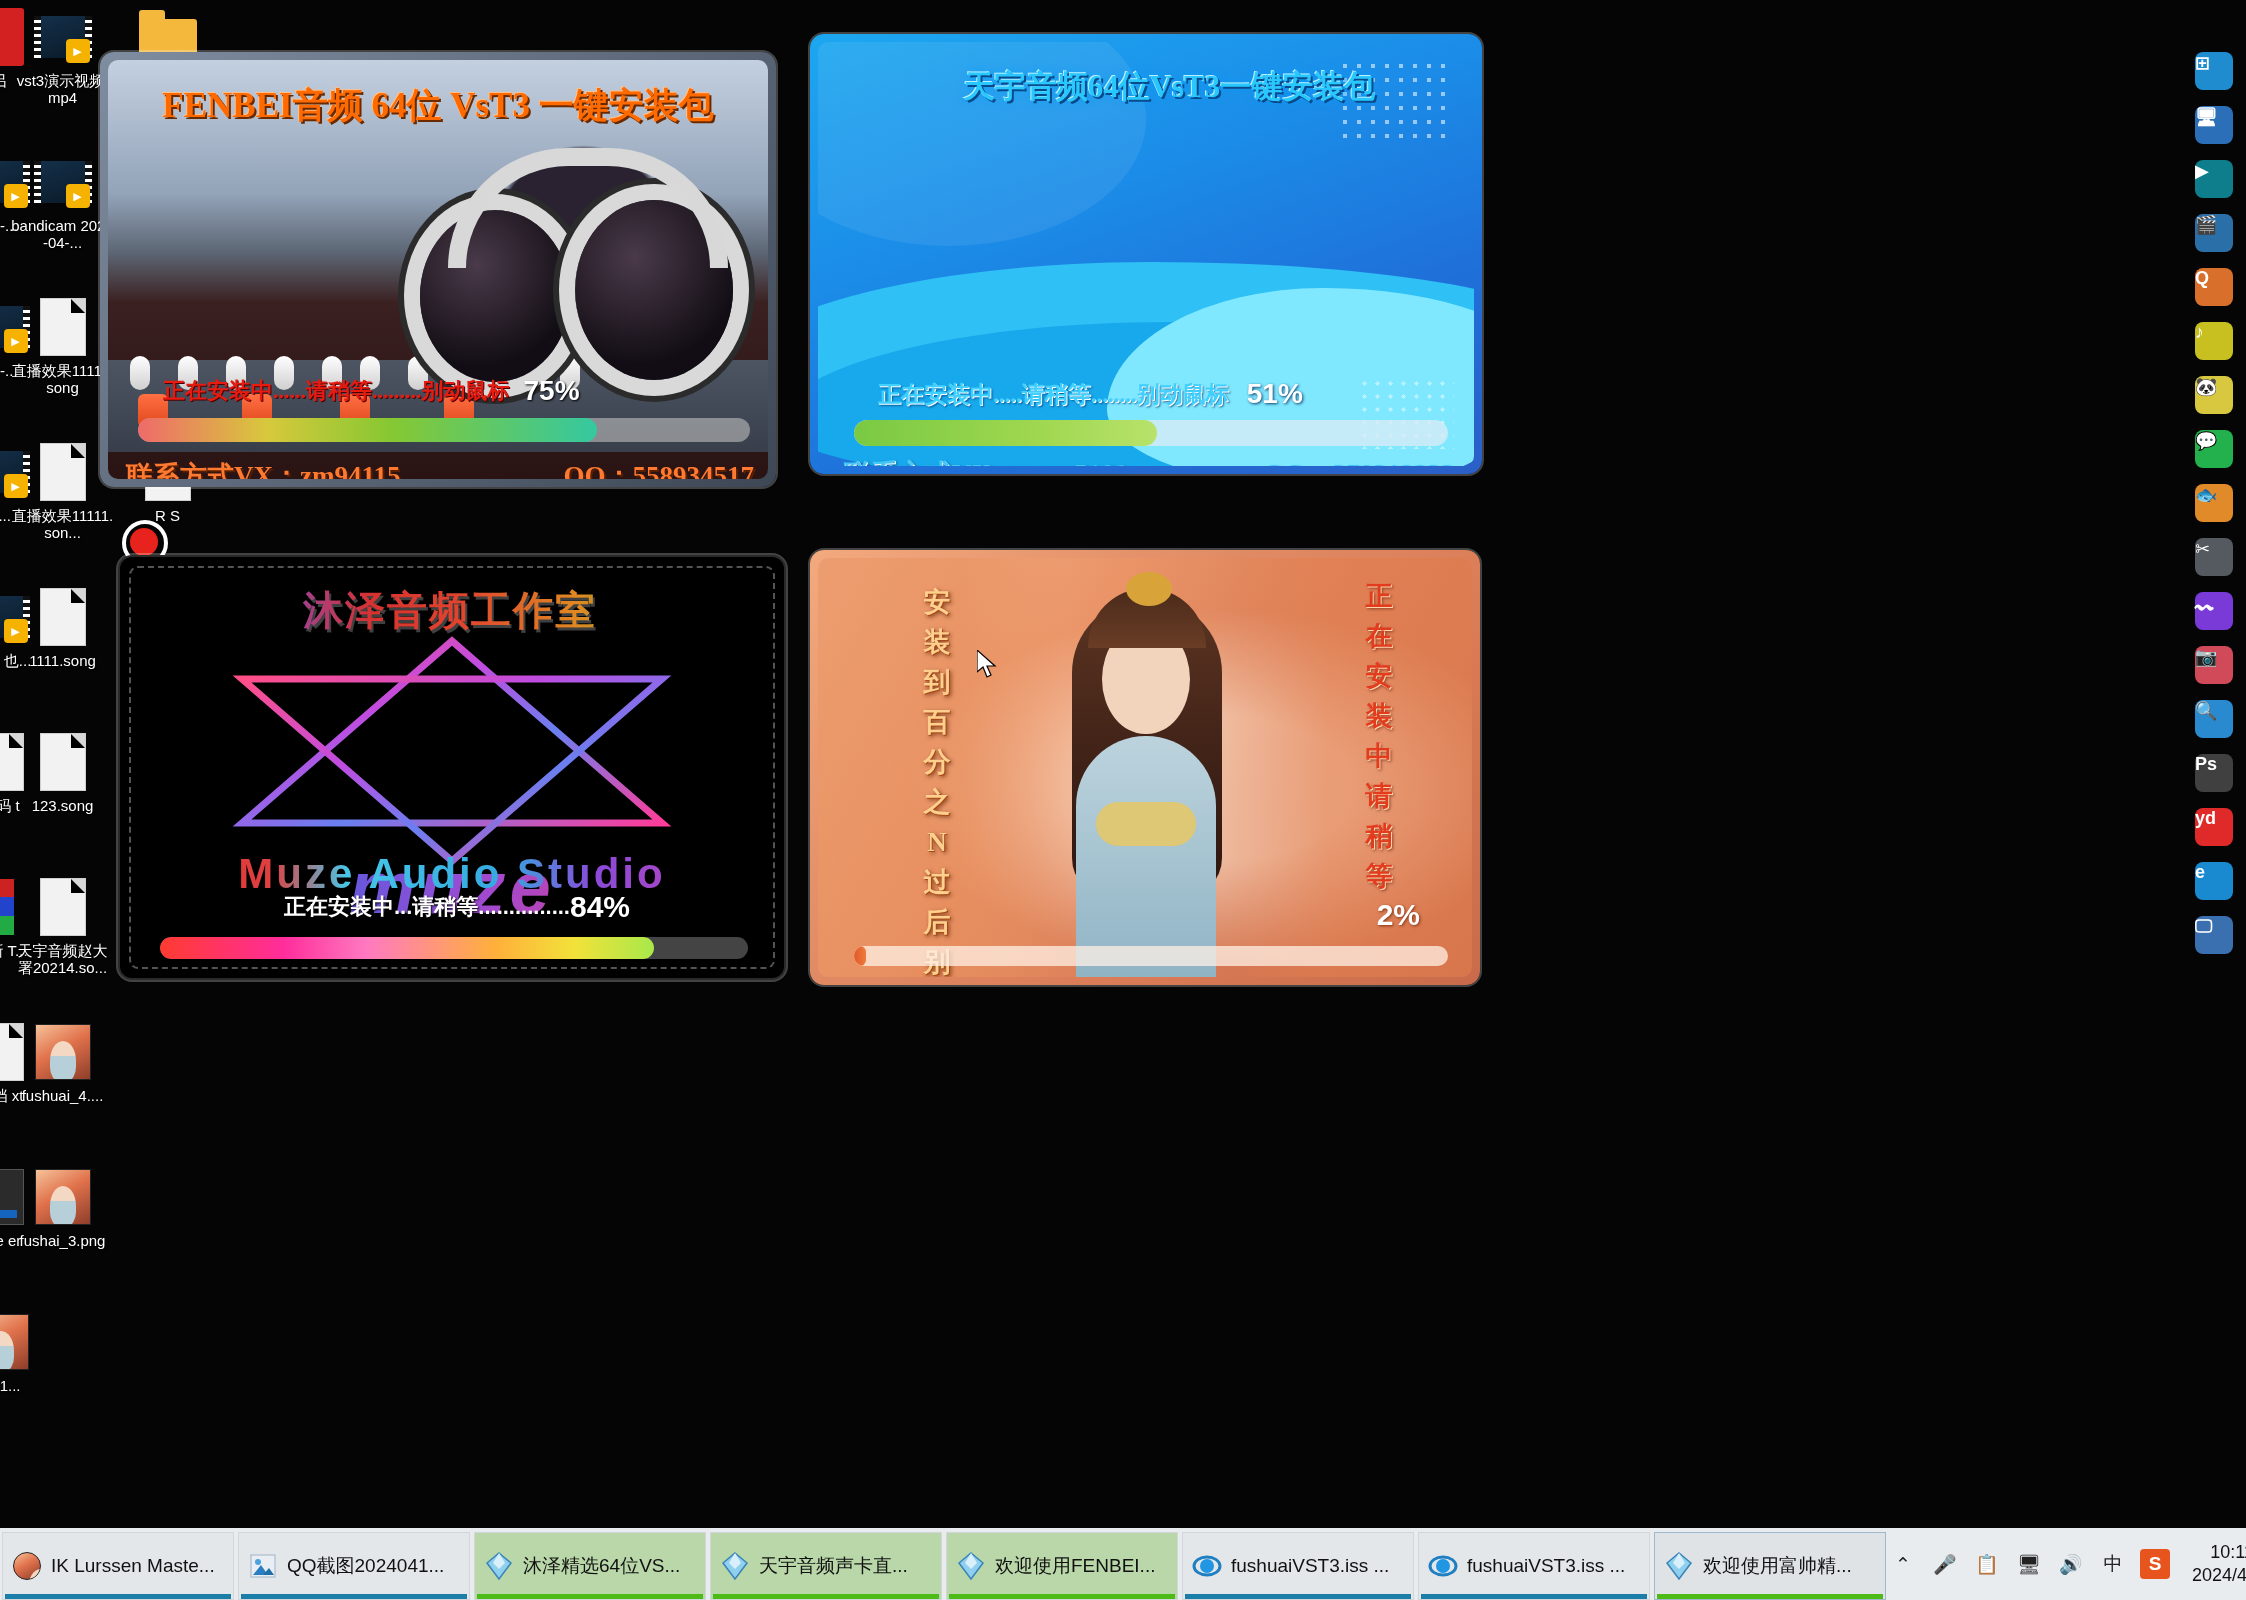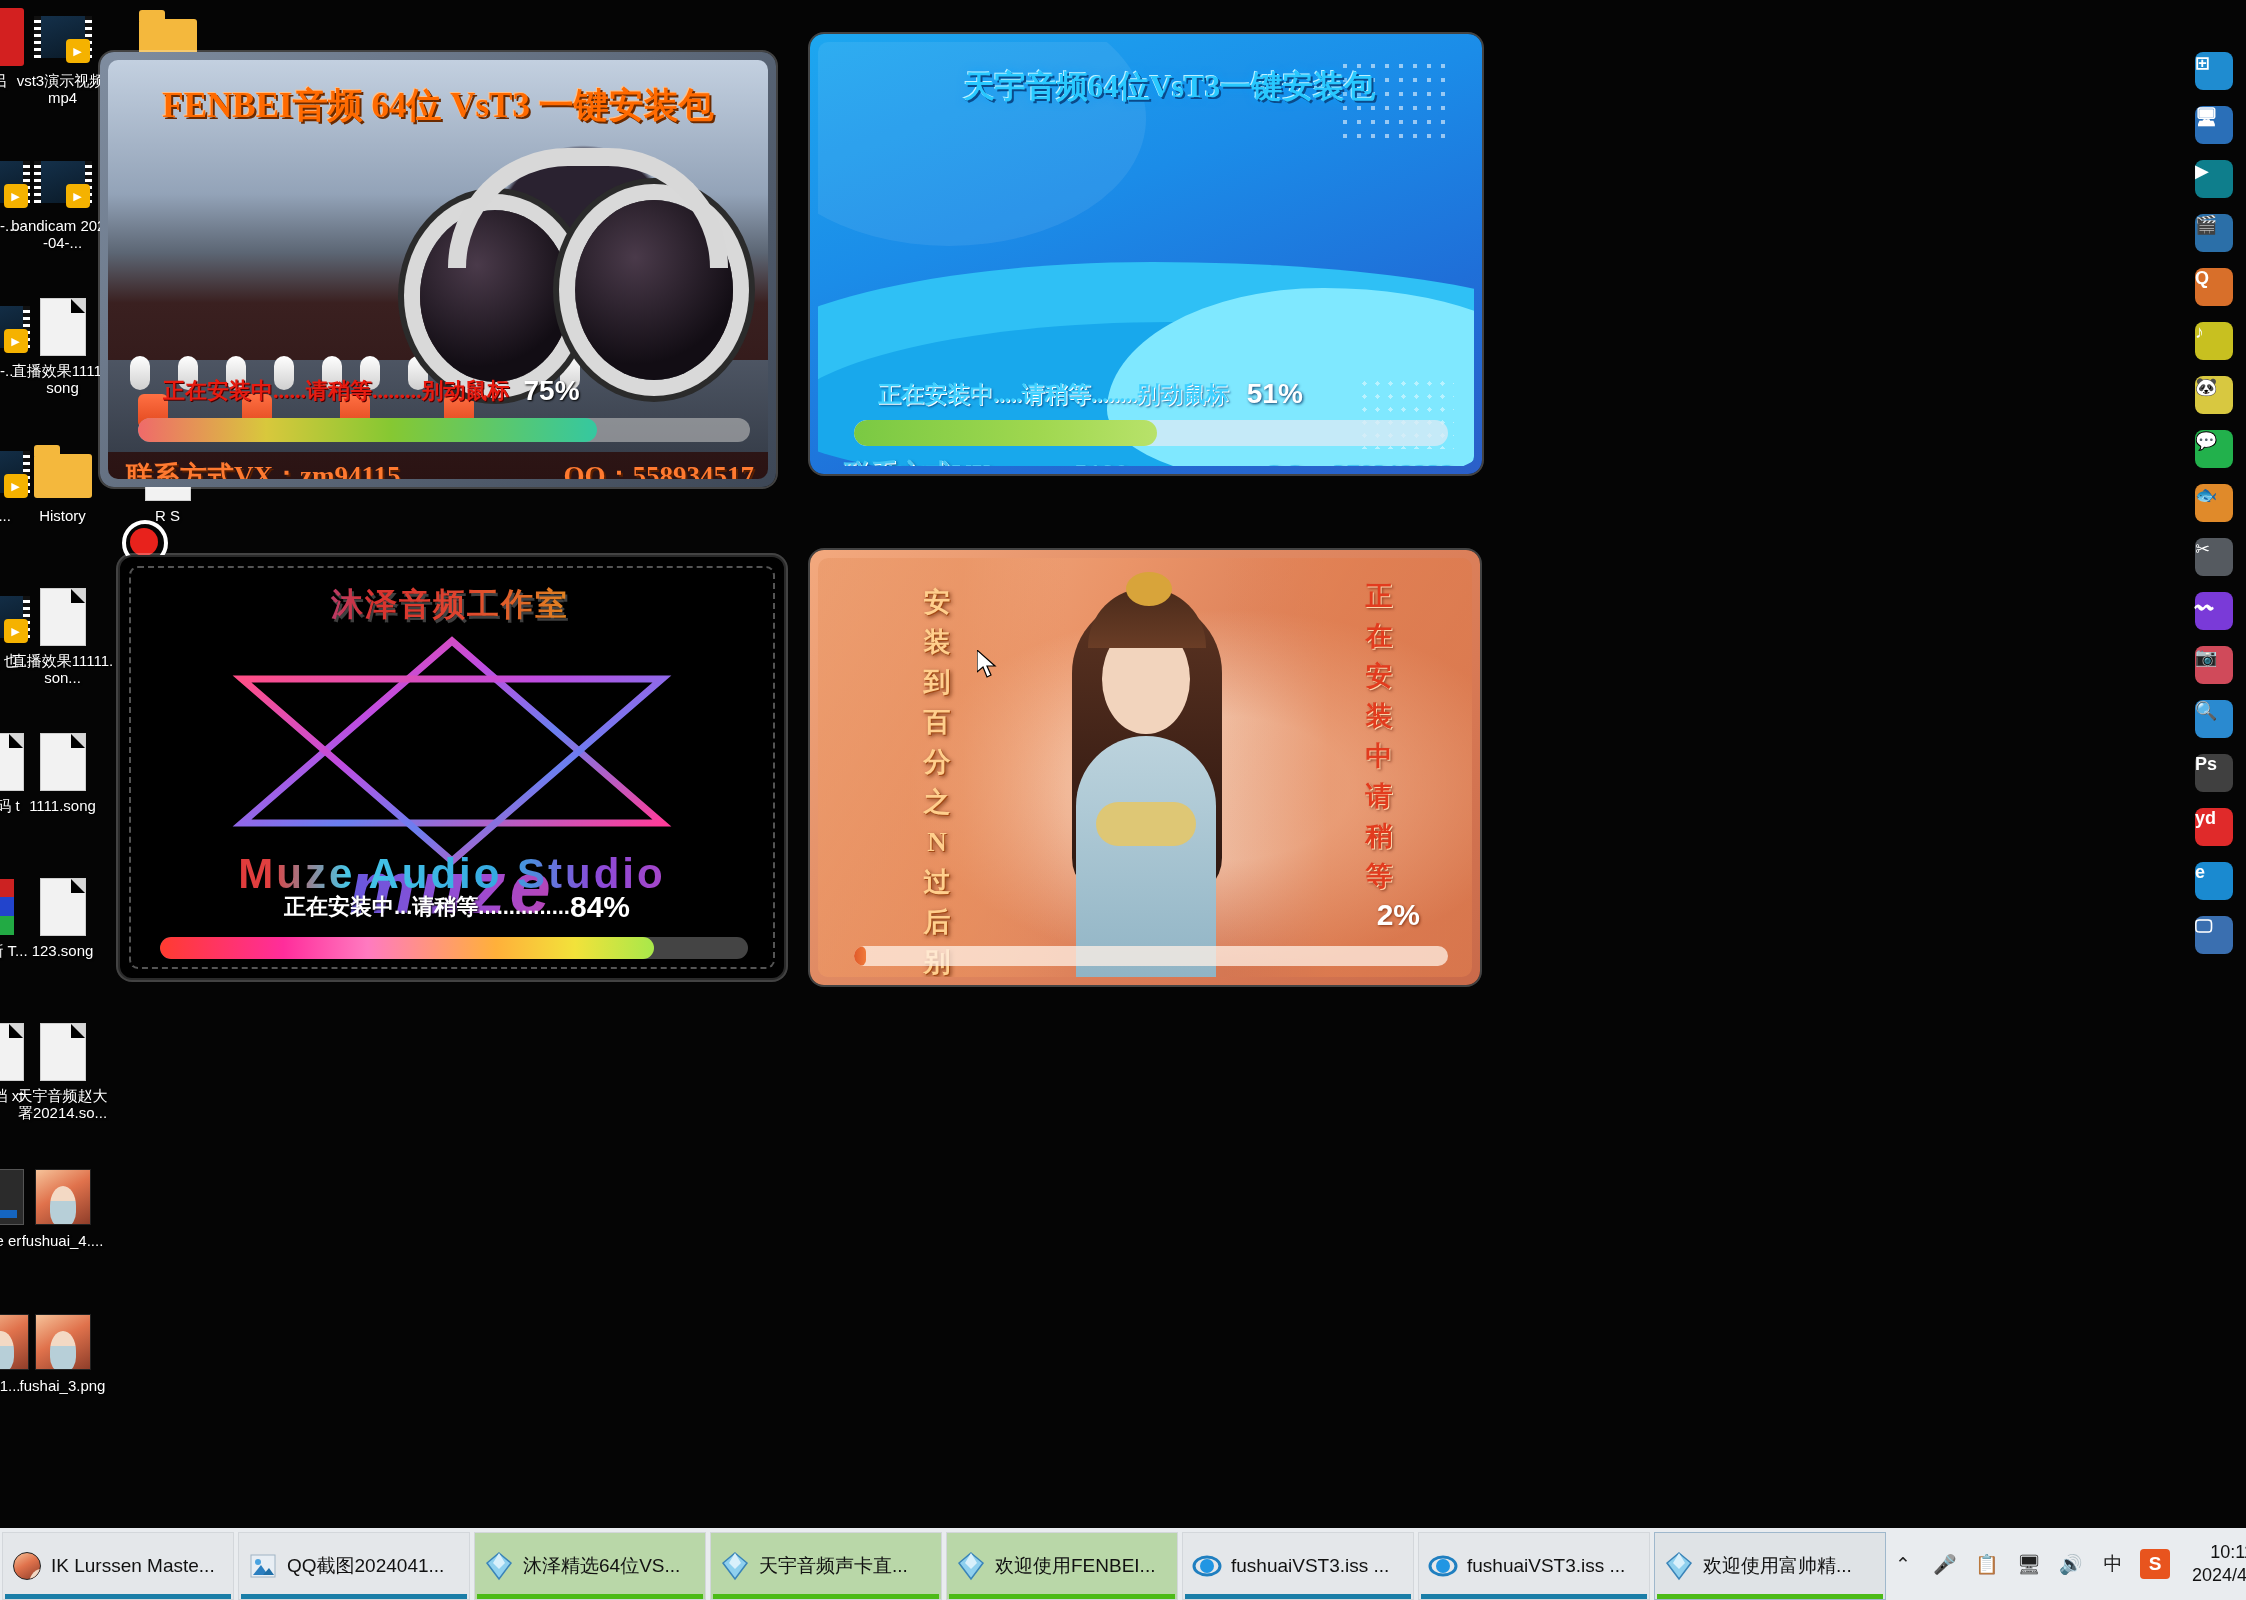--- a/index.html
+++ b/index.html
@@ -183,21 +183,21 @@
   .w2-contact { position:absolute; left:26px; right:20px; top:414px;
     display:flex; justify-content:space-between; align-items:center;
     font-family:"Liberation Serif", serif; font-weight:700; font-size:27px;
     color:#45c6f5; text-shadow: 1px 1px 0 #fff, 2px 2px 3px rgba(0,60,110,.75); }
 
   
   #win-muze { left:118px; top:555px; width:668px; height:425px;
     background:#000; border:2px solid #2a2a2a; }
   #win-muze .win-inner { background:#000; outline-color: rgba(120,120,120,.7); }
   .muze-cn { position:absolute; top:18px; left:0; right:4px; text-align:center;
-    font-family:Liberation Serif, serif; font-weight:700; font-size:32px;
+    font-family:Liberation Serif, serif; font-weight:700; font-size:40px;
     letter-spacing:2px;
     background: linear-gradient(90deg,#3f6ef5 0%,#7a4bd8 18%,#d8322f 38%,#e0452f 52%,#e08a20 70%,#3fa84a 86%,#2bbf66 100%);
     -webkit-background-clip:text; background-clip:text; color:transparent;
     text-shadow:none;
     filter: drop-shadow(2px 3px 0 rgba(255,255,255,.25));
     white-space:nowrap; }
   .muze-star { position:absolute; left:50%; transform:translateX(-50%); top:68px;
     width:450px; height:235px; }
   .muze-star svg { width:100%; height:100%; }
   .muze-word { position:absolute; top:280px; left:0; right:0; text-align:center;
@@ -390,26 +390,20 @@
         <div class="cap">bandicam 2024-04-...</div>
       </div>
       <div class="desk-icon">
         <div class="glyph">
           <div class="ic-doc"></div>
         </div>
         <div class="cap">直播效果11111.song</div>
       </div>
       <div class="desk-icon">
         <div class="glyph">
-          <div class="ic-folder"></div>
-        </div>
-        <div class="cap">History</div>
-      </div>
-      <div class="desk-icon">
-        <div class="glyph">
           <div class="ic-doc"></div>
         </div>
         <div class="cap">直播效果11111.son...</div>
       </div>
       <div class="desk-icon">
         <div class="glyph">
           <div class="ic-doc"></div>
         </div>
         <div class="cap">1111.song</div>
       </div>

